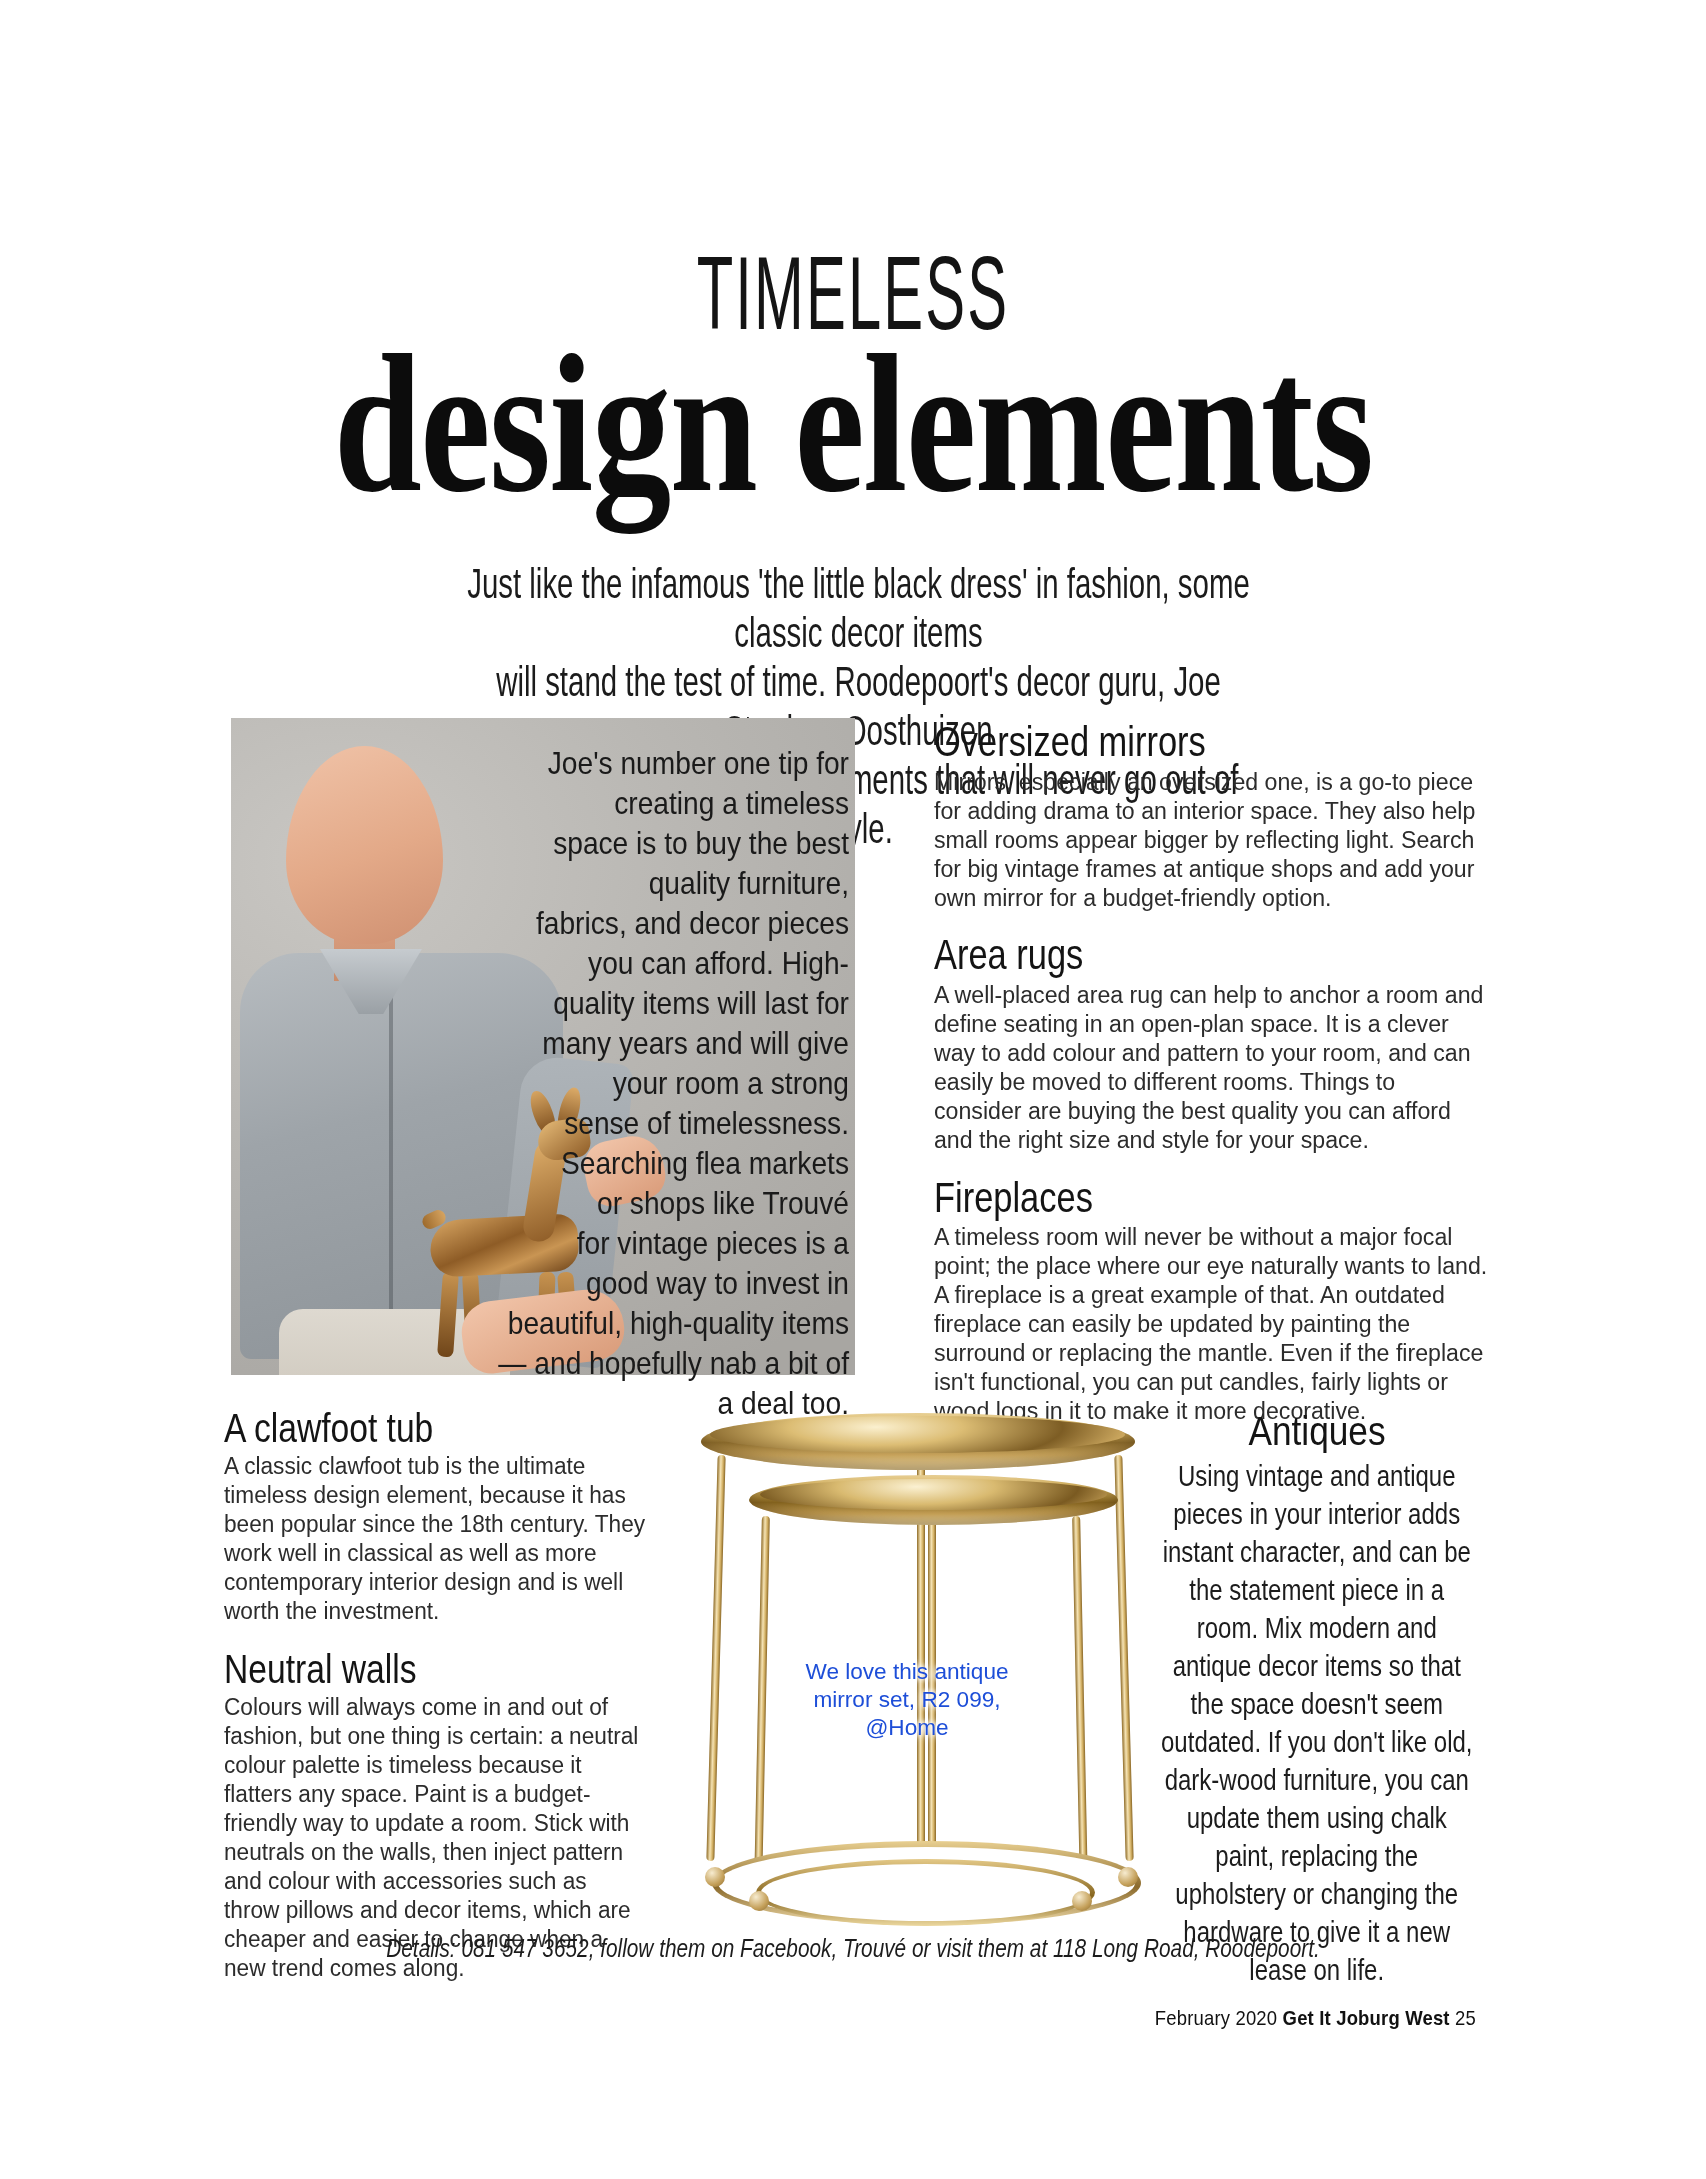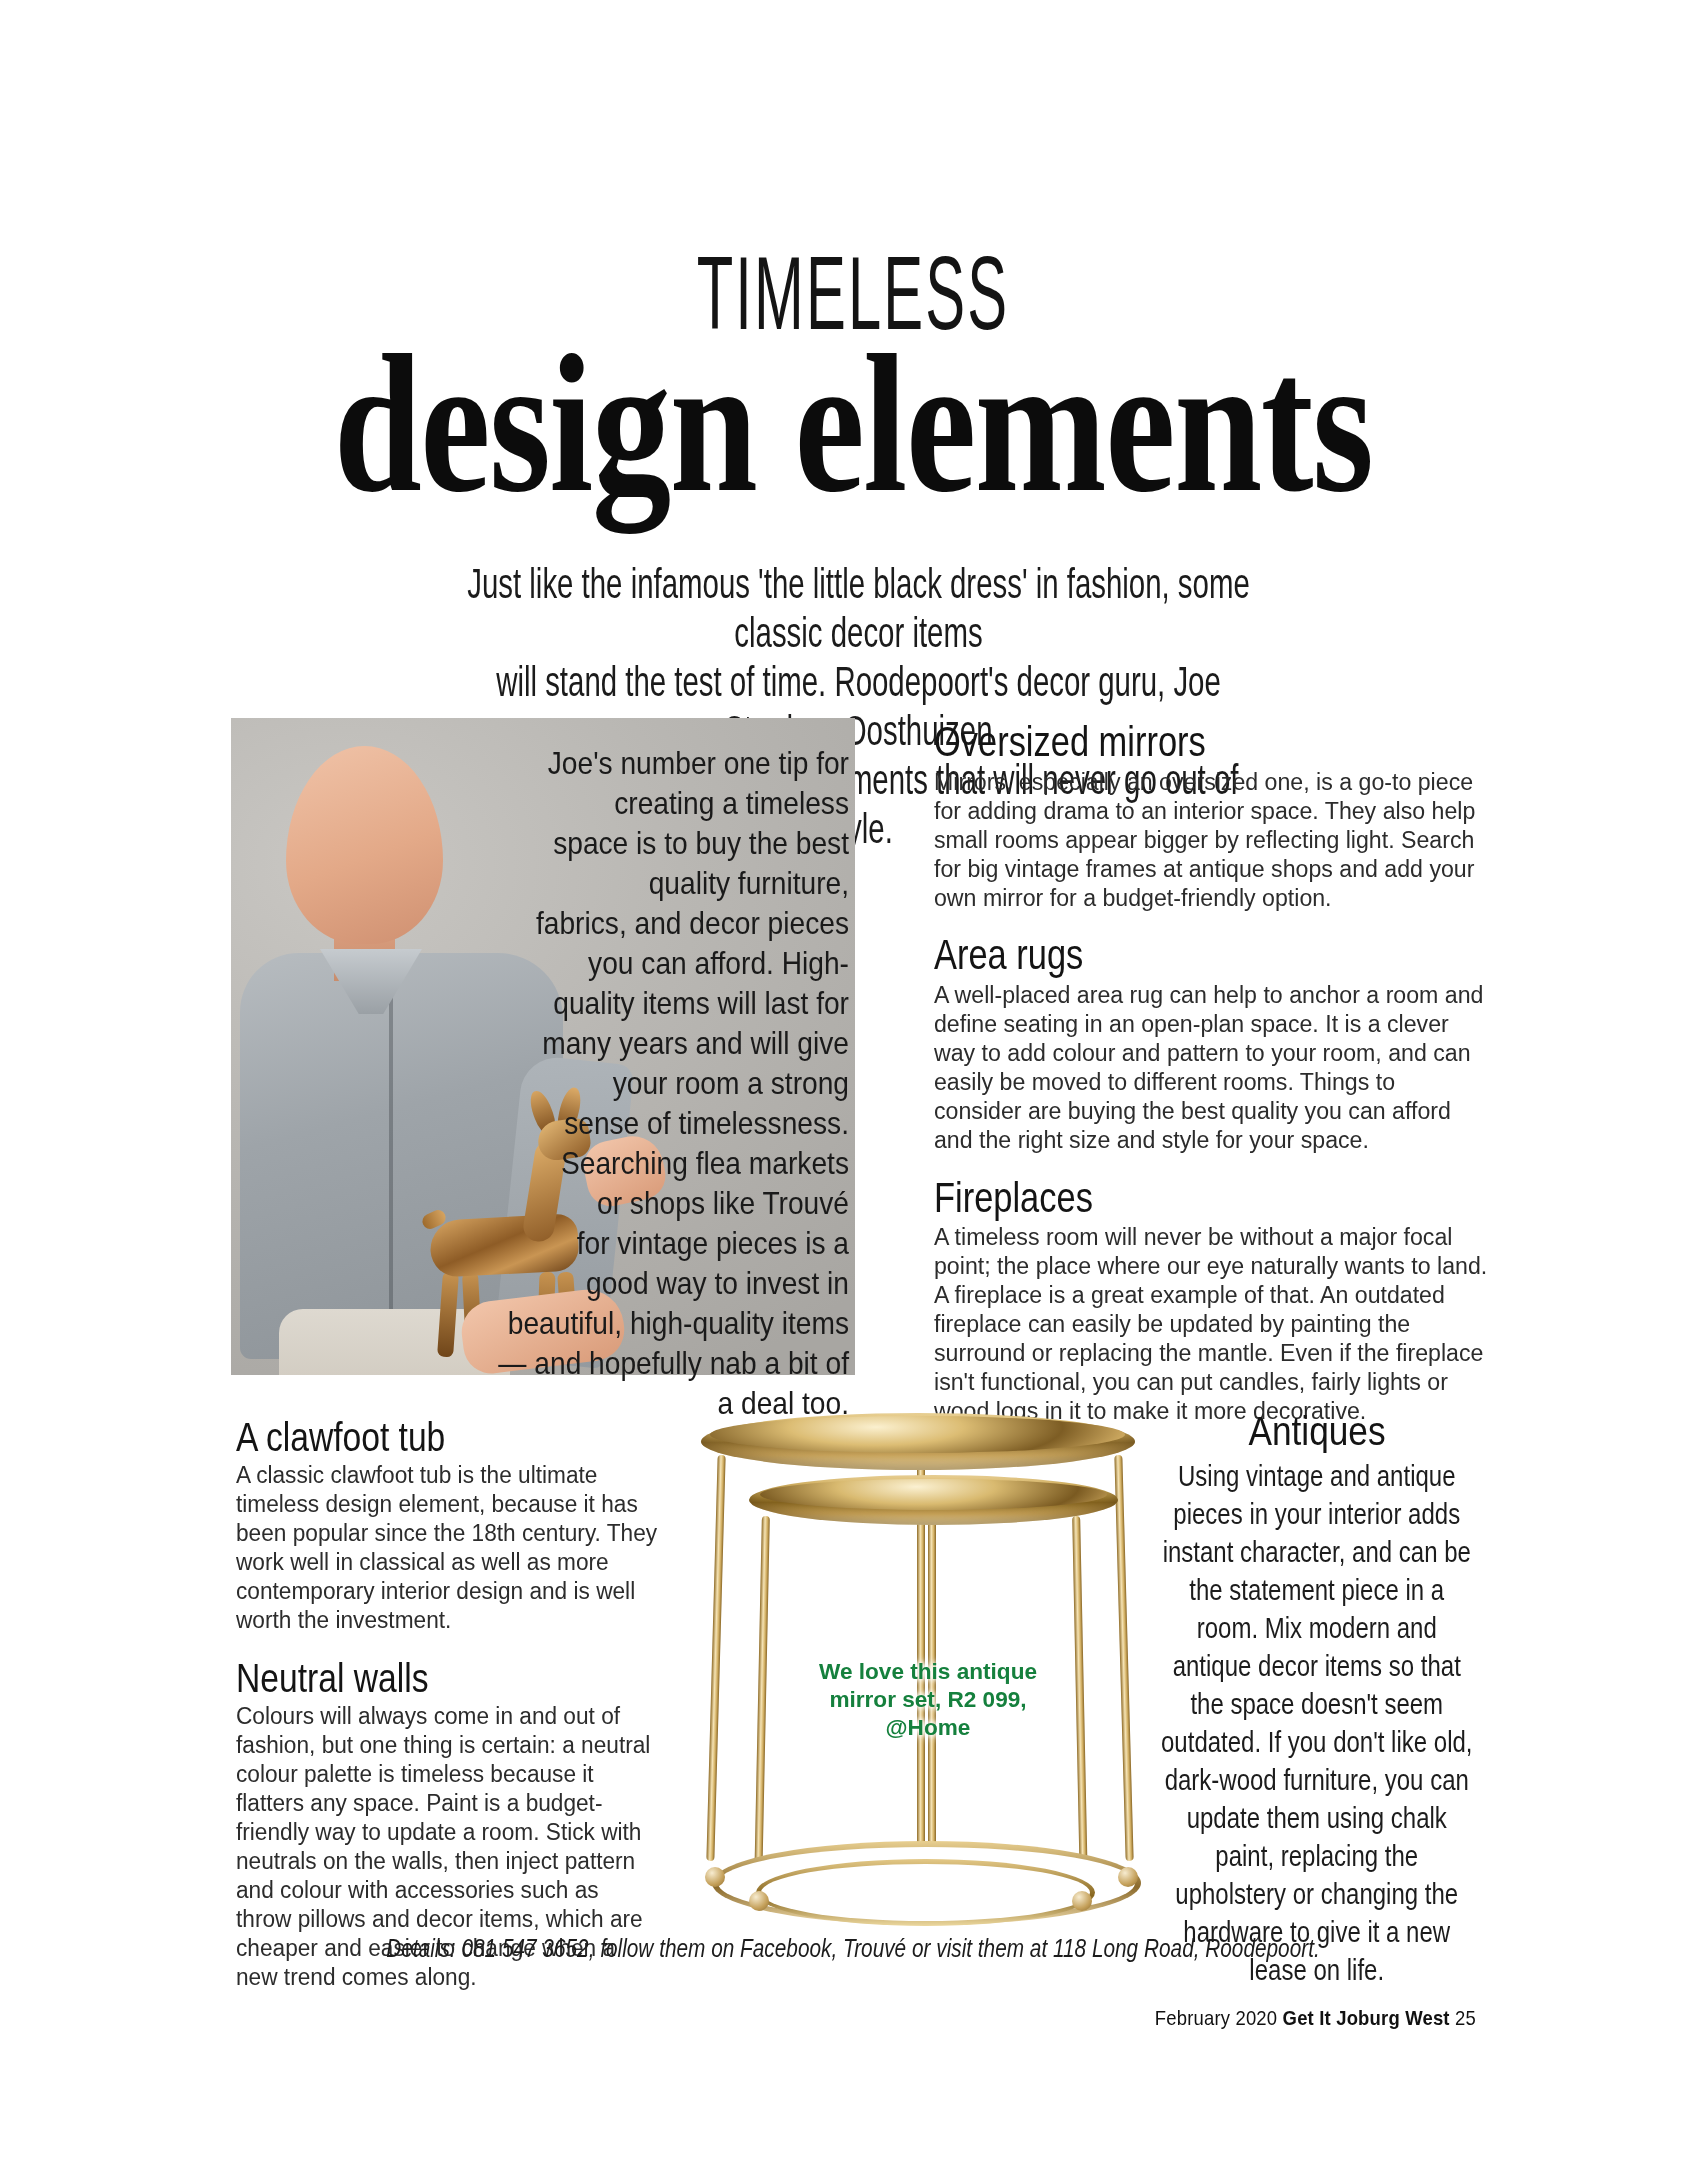--- a/index.html
+++ b/index.html
@@ -142,21 +142,21 @@
     transform:scaleX(0.82);transform-origin:left top;
   }
   .body{
     font-size:23.5px;line-height:29px;color:#2c2c2c;font-weight:400;
     margin:0 0 18.5px 0;
     transform:scaleX(0.985);transform-origin:left top;
   }
   .body:last-child{margin-bottom:0;}
 
   
-  .colBL{position:absolute;left:236px;top:1405px;width:430px;margin-top:9px;}
+  .colBL{position:absolute;left:224px;top:1405px;width:430px;}
   .colBL .h2{font-size:41px;line-height:46px;margin-bottom:0.9px;}
   .colBL .body{font-size:23px;line-height:29px;margin-bottom:20px;}
 
   
   .colBR{
     position:absolute;left:1158px;top:1407px;width:318px;
     text-align:center;
   }
   .colBR .h2{
     font-size:41px;line-height:48px;text-align:center;
@@ -220,22 +220,22 @@
   .foot{
     position:absolute;width:20px;height:20px;border-radius:50%;
     background:radial-gradient(circle at 35% 30%,#f7ecd0,#c4a05a 60%,#8b6a2c);
   }
   .foot.f1{left:16.6px;top:460px;}
   .foot.f2{left:430px;top:460px;}
   .foot.f3{left:61px;top:484px;}
   .foot.f4{left:384px;top:484px;}
 
   .prodcap{
-    position:absolute;left:22px;top:251px;width:436px;text-align:center;
-    font-weight:700;font-size:22.6px;line-height:28px;color:#15803d;
+    position:absolute;left:1px;top:251px;width:436px;text-align:center;
+    font-weight:400;font-size:22.6px;line-height:28px;color:#1d4ed8;
     white-space:pre-line;
     text-shadow:0 0 5.5px #fff,0 0 5.5px #fff,0 0 9.2px #fff,0 0 13px #fff;
   }
 
   
   .details{
     position:absolute;left:0;right:0;top:1933px;text-align:center;
     font-style:italic;font-size:26px;color:#1c1c1c;
     transform:scaleX(0.80);transform-origin:center top;
   }

